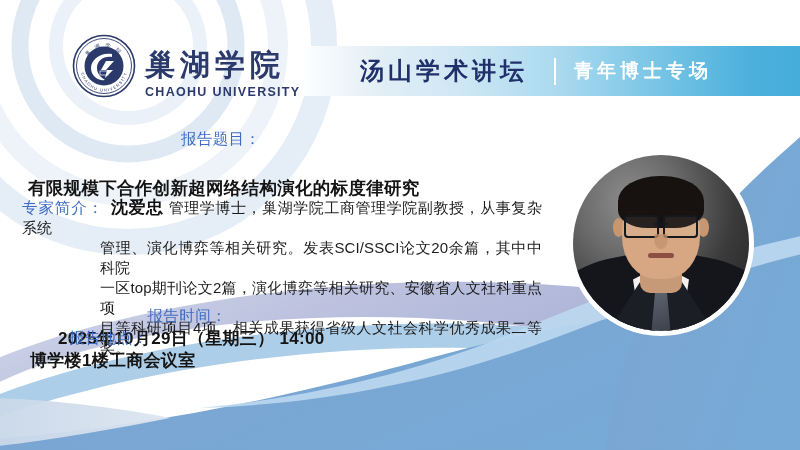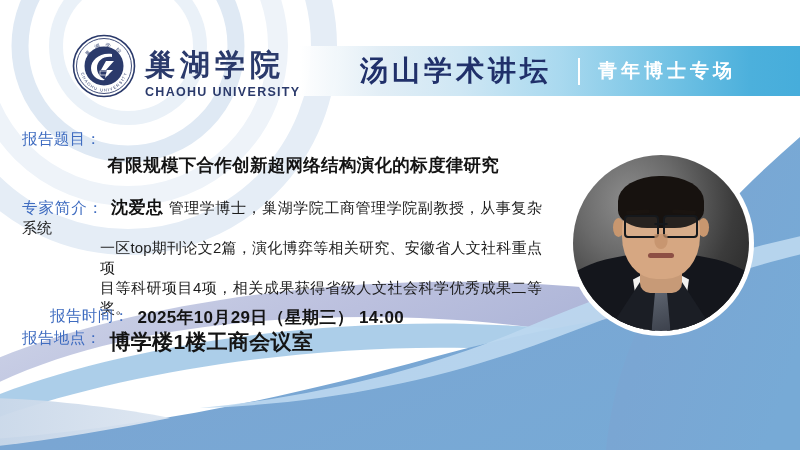--- a/index.html
+++ b/index.html
@@ -52,42 +52,42 @@
         #e2eef6 16%,
         #cfe7f4 32%,
         #a9d9ef 52%,
         #72c2e4 74%,
         #4cb0dc 90%,
         #46addb 100%);
     display: flex; align-items: center;
   }
   .banner-main {
     margin-left: 60px;
-    font-size: 28px; font-weight: 700; color: #20306a;
+    font-size: 24px; font-weight: 700; color: #20306a;
     letter-spacing: 4px; white-space: nowrap;
   }
   .banner-sep {
     width: 2px; height: 27px; background: #ffffff;
     margin: 0 18px 0 26px; flex: none;
   }
   .banner-sub {
     font-family: "DejaVu Serif", "Liberation Serif", serif;
     font-size: 19px; font-weight: 700; color: #ffffff;
     letter-spacing: 4px; white-space: nowrap;
   }
 
   
   .content { position: absolute; left: 0; top: 0; width: 800px; height: 450px; }
-  .row { position: absolute; display: flex; align-items: flex-start; }
+  .row { position: absolute; display: flex; align-items: center; flex-direction: column; }
   .lbl {
     color: #3f6cc0; font-size: 15.5px; font-weight: 400;
     white-space: nowrap; flex: none; letter-spacing: 0.4px;
   }
   .val-strong {
-    color: #141414; font-size: 21px; font-weight: 700;
+    color: #141414; font-size: 17px; font-weight: 700;
     white-space: nowrap; letter-spacing: 0.3px;
   }
 
   #row-title { left: 22px; top: 127px; }
   #row-title .lbl { padding-top: 2px; }
   #row-title .val-strong { margin-left: 6px; font-size: 17.5px; margin-top: 26px; }
 
   #row-bio { left: 22px; top: 182px; width: 520px; display: block; }
   #row-bio .lbl { }
   .bio-name {
@@ -284,20 +284,21 @@
   <div class="content">
 
     <div class="row" id="row-title">
       <span class="lbl">报告题目：</span>
       <span class="val-strong">有限规模下合作创新超网络结构演化的标度律研究</span>
     </div>
 
     <div class="row" id="row-bio">
       <div class="bio-body">
         <span class="lbl">专家简介：</span><span class="bio-name">沈爱忠</span><span class="bio-first">管理学博士，巢湖学院工商管理学院副教授，从事复杂系统</span>
+        <span class="bio-rest">管理、演化博弈等相关研究。发表SCI/SSCI论文20余篇，其中中科院</span>
         <span class="bio-rest">一区top期刊论文2篇，演化博弈等相关研究、安徽省人文社科重点项</span>
         <span class="bio-rest">目等科研项目4项，相关成果获得省级人文社会科学优秀成果二等奖。</span>
       </div>
     </div>
 
     <div class="row" id="row-time">
       <span class="lbl">报告时间：</span>
       <span class="val-strong">2025年10月29日（星期三）  14:00</span>
     </div>
 

